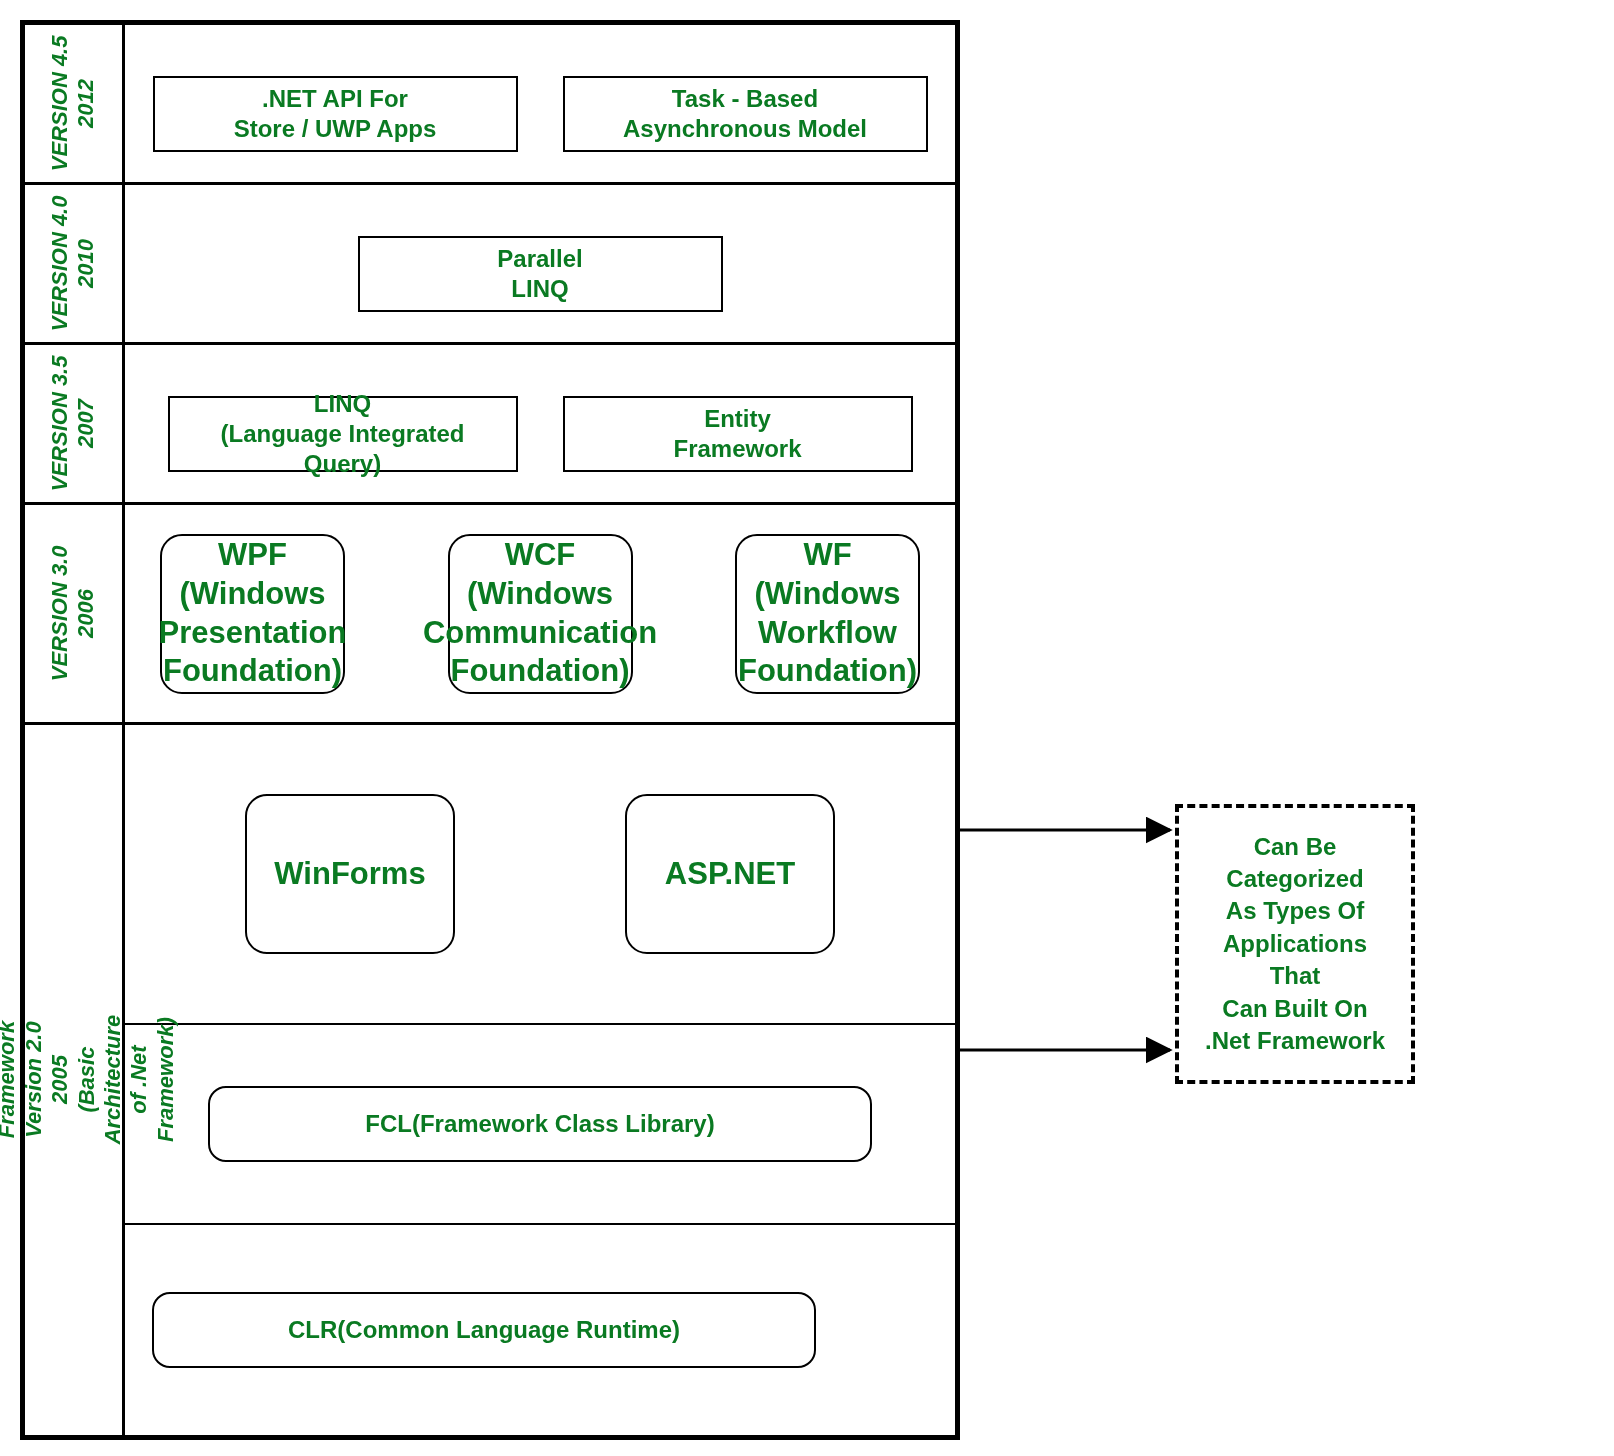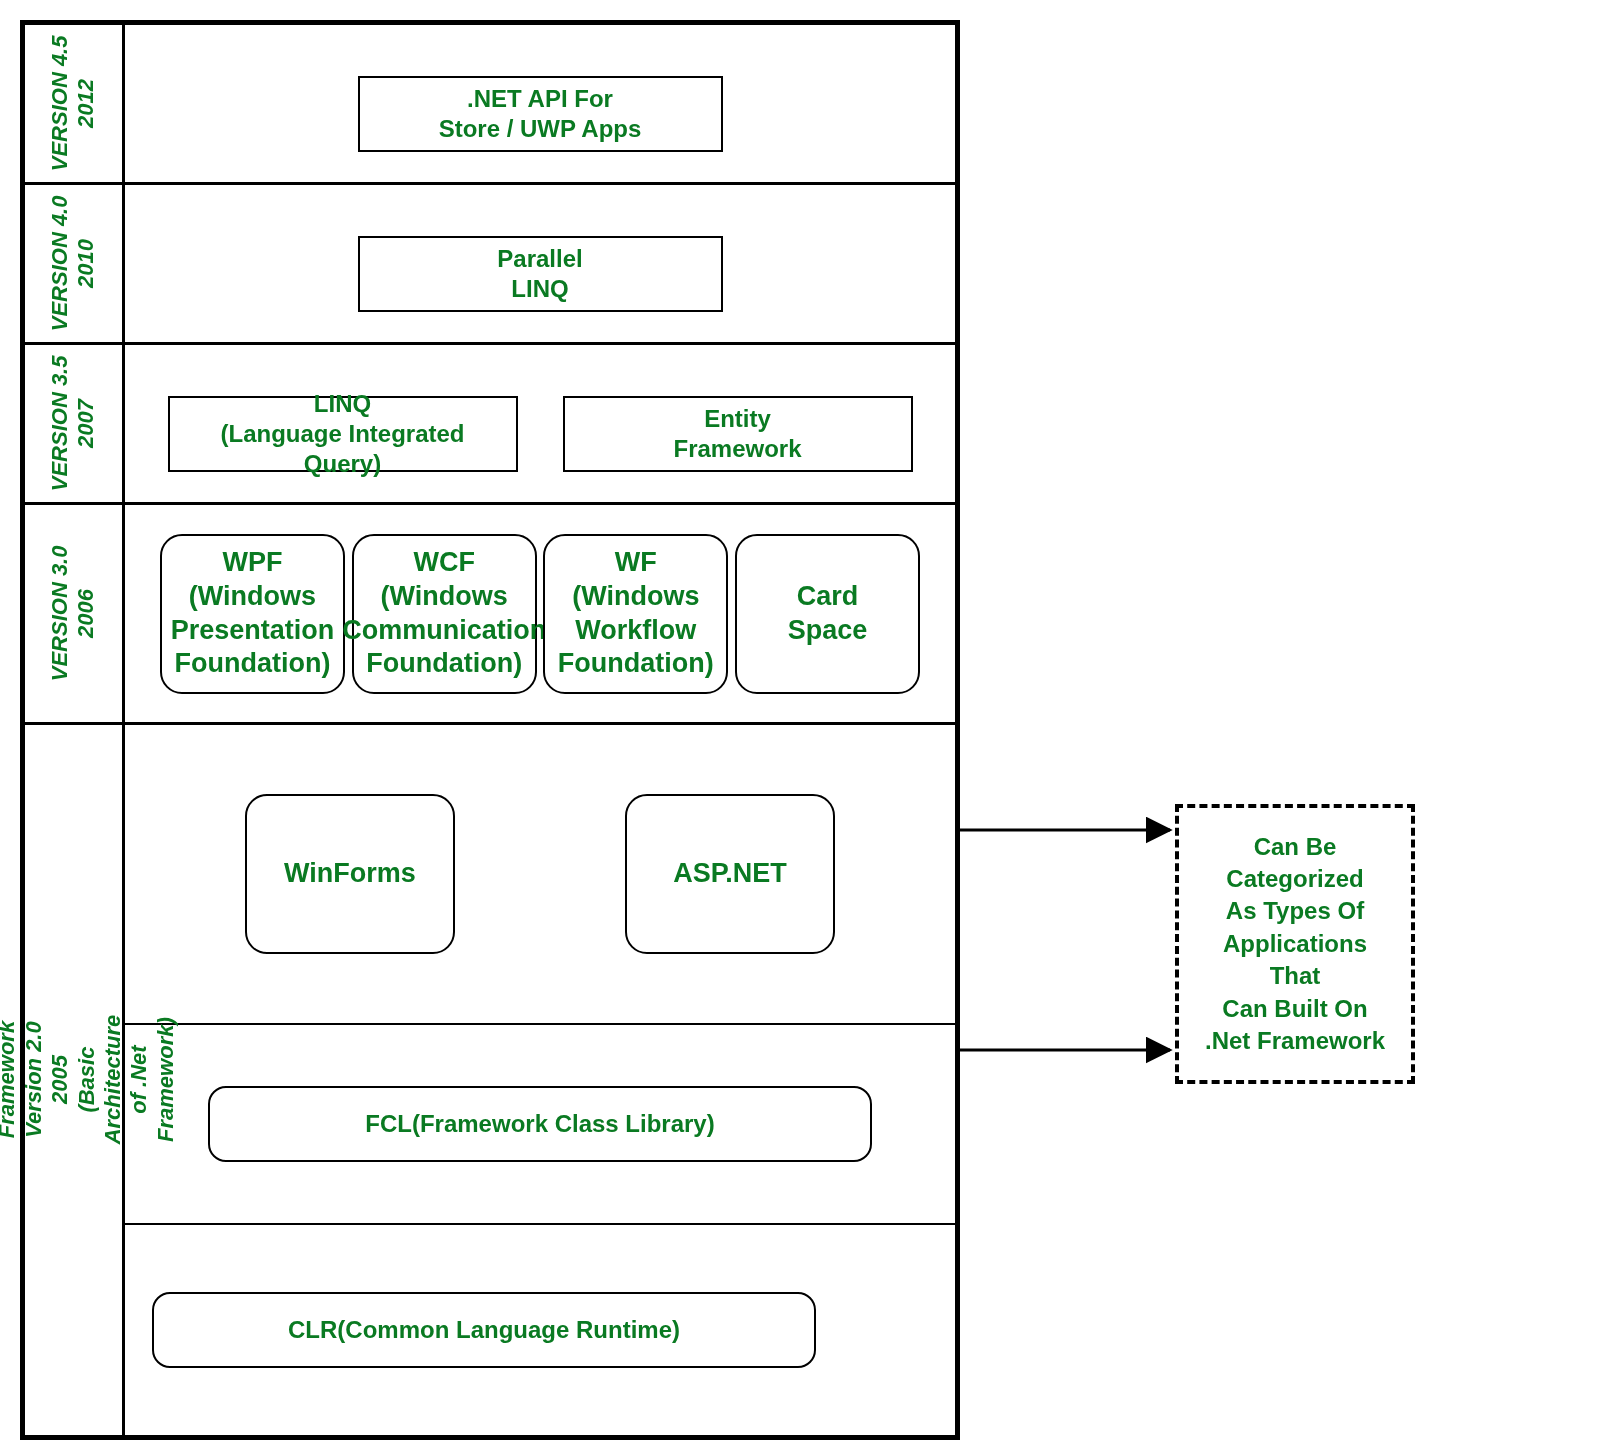--- a/index.html
+++ b/index.html
@@ -21,21 +21,21 @@
   .r35{height:160px;border-bottom:3px solid #000;}
   .r30{height:220px;border-bottom:3px solid #000;}
   .r20{height:710px;}
 
   
   .box{border:2px solid #000;display:flex;align-items:center;justify-content:center;text-align:center;font-size:24px;line-height:1.25;padding:6px 10px;margin-top:20px;}
   .box.wide{width:365px;height:76px;}
   .box.half{width:350px;height:76px;}
   .pair{display:flex;gap:45px;}
 
-  .card{border:2px solid #000;border-radius:22px;display:flex;align-items:center;justify-content:center;text-align:center;font-size:27px;line-height:1.25;padding:6px 8px;}
+  .card{border:2px solid #000;border-radius:22px;display:flex;align-items:center;justify-content:center;text-align:center;font-size:31px;line-height:1.25;padding:6px 8px;}
   .r30 .card{width:185px;height:160px;}
   .r20 .card{width:210px;height:160px;}
   .longcard{border:2px solid #000;border-radius:18px;width:664px;height:76px;display:flex;align-items:center;justify-content:center;font-size:24px;}
 
   
   .v20-wrap{flex:1;display:flex;flex-direction:column;height:100%;}
   .v20-top{flex:0 0 300px;border-bottom:2px solid #000;display:flex;align-items:center;justify-content:space-around;padding:16px 35px;}
   .v20-mid{flex:0 0 200px;border-bottom:2px solid #000;display:flex;align-items:center;justify-content:center;}
   .v20-bot{flex:1;display:flex;align-items:center;padding-left:27px;}
 
@@ -51,20 +51,21 @@
 <div class="canvas">
   <div class="main">
 
     <div class="row r45">
       <div class="vcol">
           <div class="vlabel">VERSION 4.5<br>2012</div>
         </div>
       <div class="content">
         <div class="pair">
           <div class="box wide">.NET API For<br>Store / UWP Apps</div>
+          <div class="box wide">Task - Based<br>Asynchronous Model</div>
         </div>
       </div>
     </div>
 
     <div class="row r40">
       <div class="vcol">
           <div class="vlabel">VERSION 4.0<br>2010</div>
         </div>
       <div class="content">
         <div class="pair">
@@ -86,21 +87,20 @@
     </div>
 
     <div class="row r30">
       <div class="vcol">
           <div class="vlabel">VERSION 3.0<br>2006</div>
         </div>
       <div class="content col4">
         <div class="card">WPF<br>(Windows<br>Presentation<br>Foundation)</div>
         <div class="card">WCF<br>(Windows<br>Communication<br>Foundation)</div>
         <div class="card">WF<br>(Windows<br>Workflow<br>Foundation)</div>
-        <div class="card">Card<br>Space</div>
       </div>
     </div>
 
     <div class="row r20 v20">
       <div class="vcol">
           <div class="vlabel">.NET Framework Version 2.0<br>2005<br>(Basic Architecture of .Net<br>Framework)</div>
         </div>
       <div class="v20-wrap">
         <div class="v20-top">
           <div class="card">WinForms</div>

